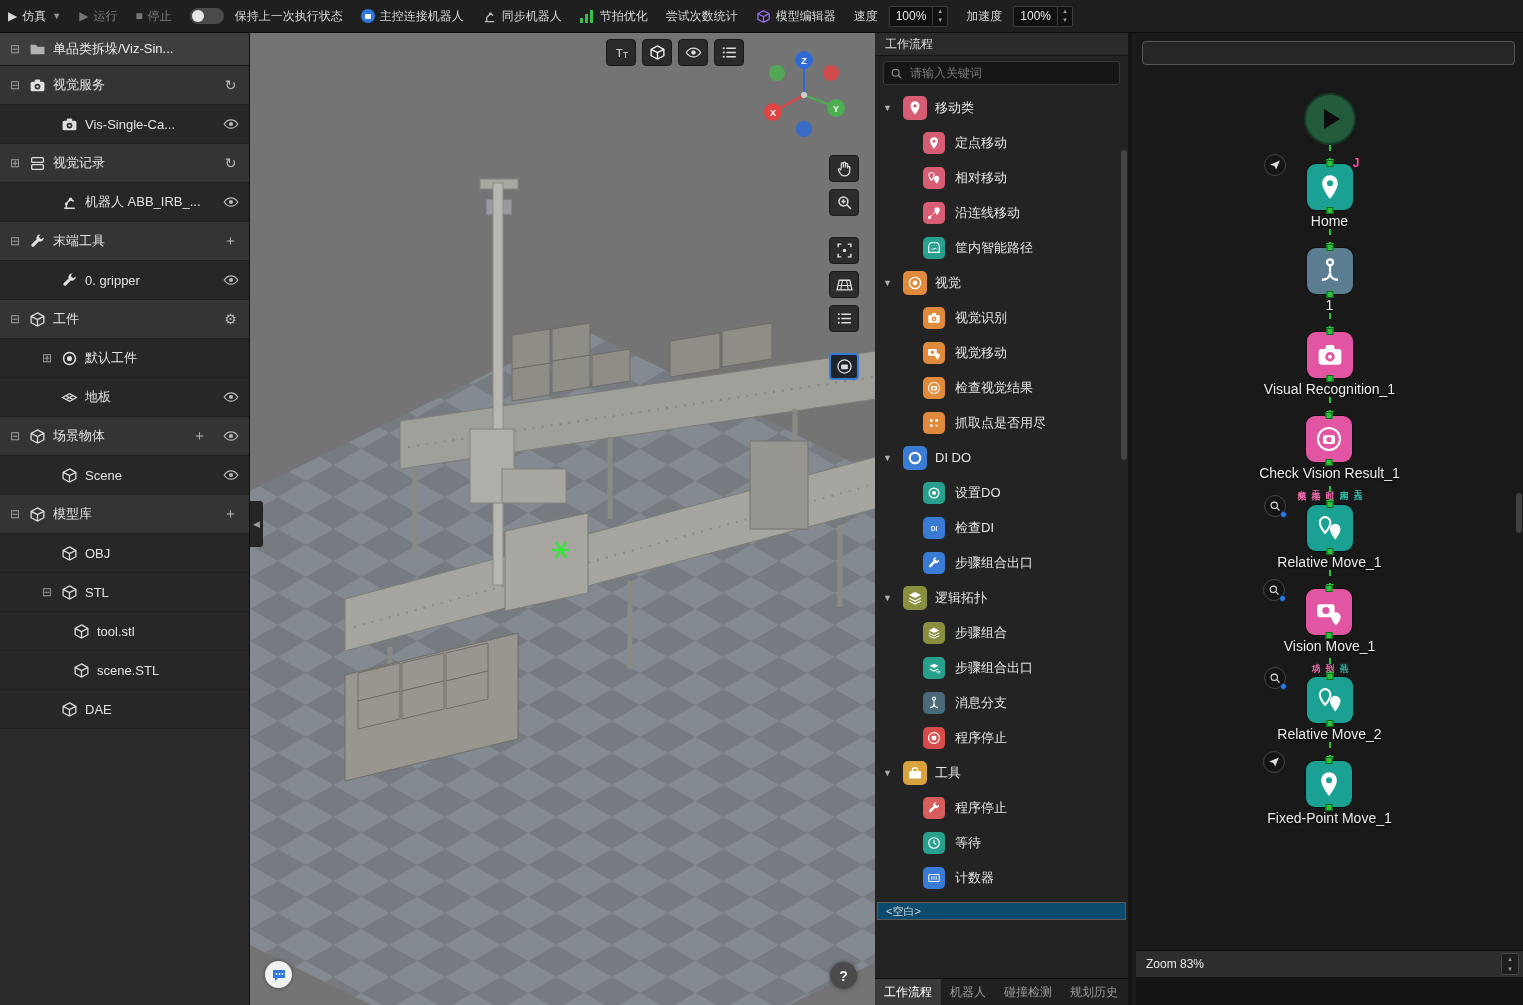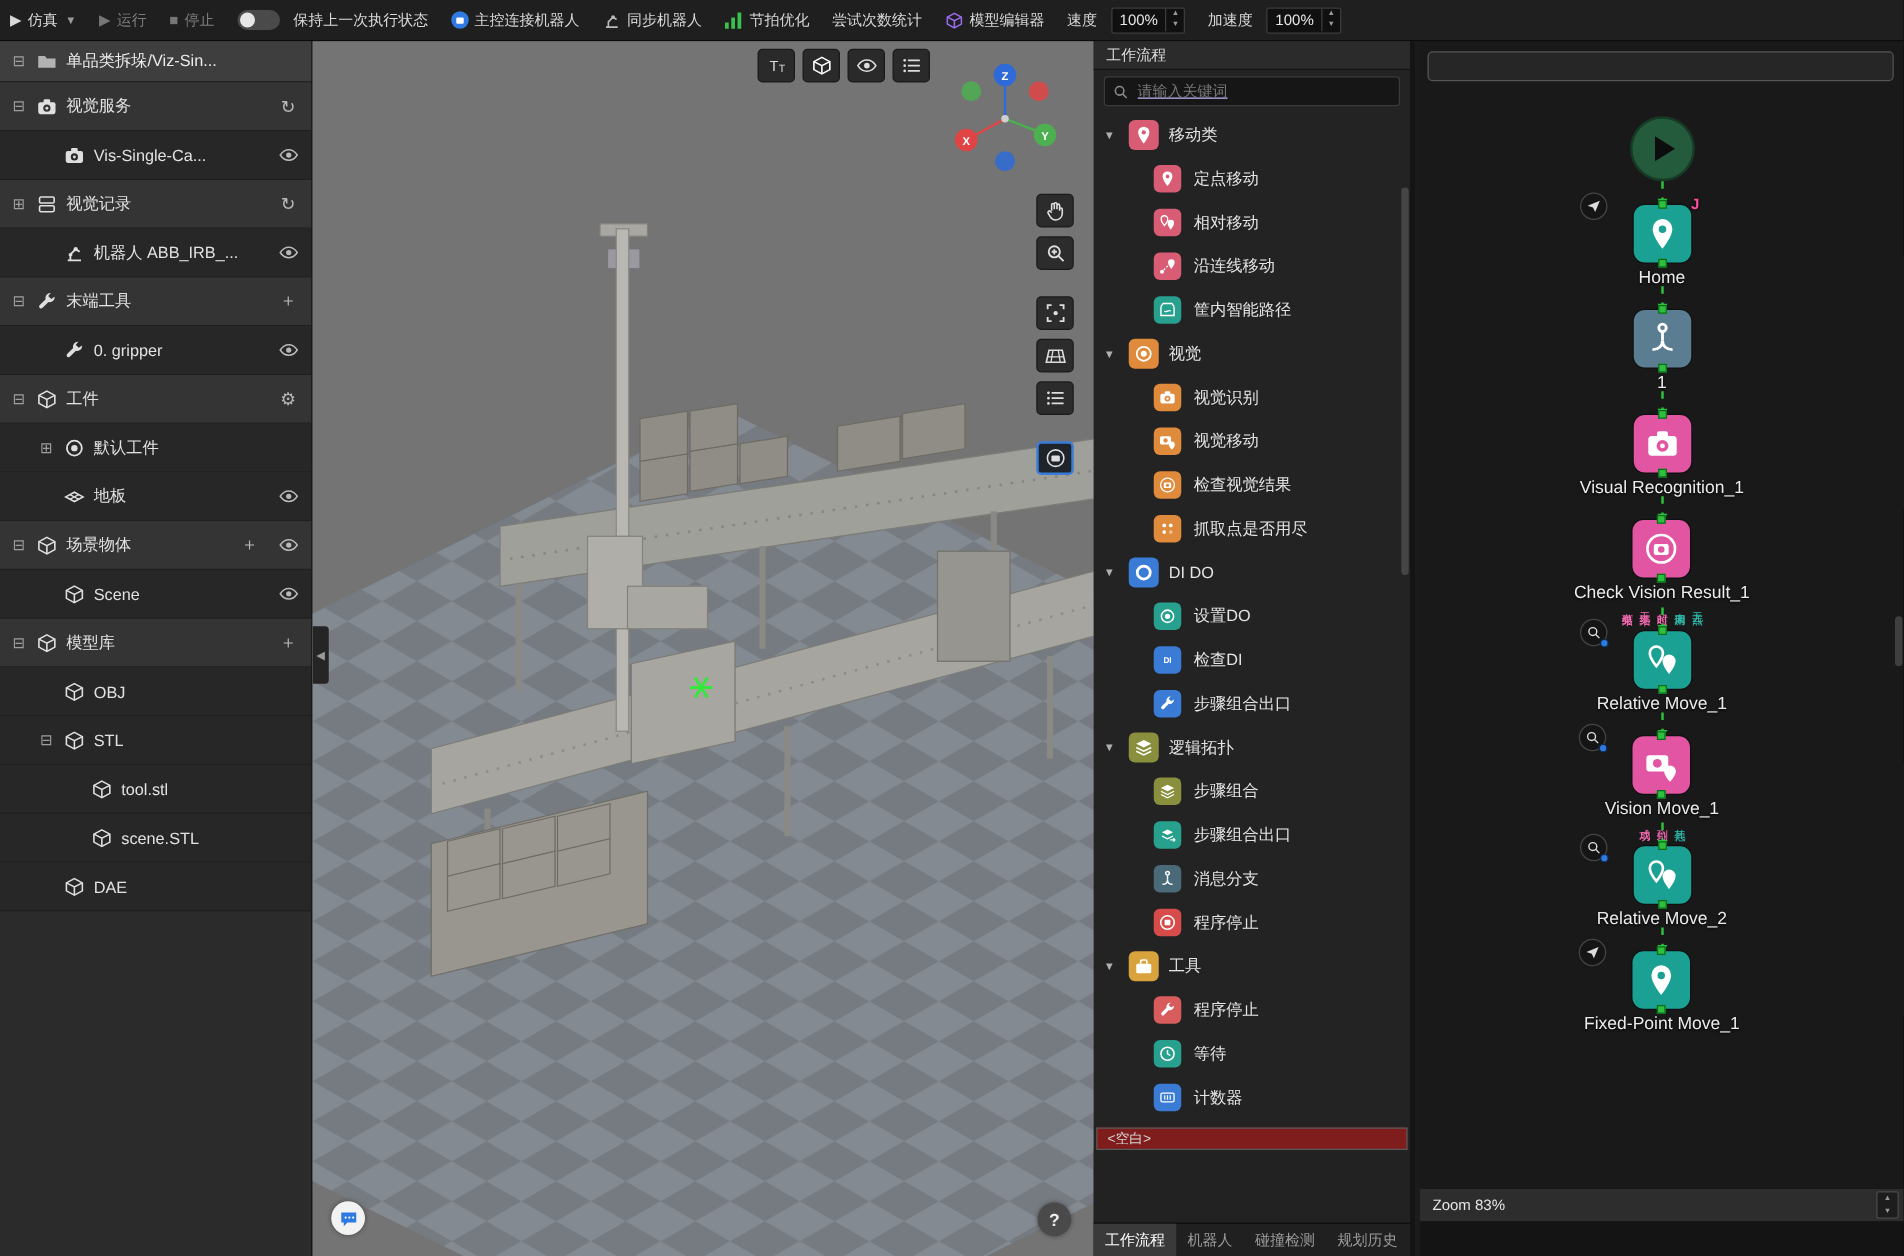--- a/index.html
+++ b/index.html
@@ -24,21 +24,21 @@
   .spinbox .val{padding:0 6px;min-width:40px;color:#e8e8e8;}
   .spinners{display:flex;flex-direction:column;border-left:1px solid #3c3c3c;}
   .spinners span{font-size:6px;line-height:7px;padding:1px 4px;color:#9a9a9a;cursor:pointer;}
 
   
   #sidebar{position:absolute;top:33px;left:0;width:250px;bottom:0;background:#2b2b2b;border-right:1px solid #101010;}
   #project-row{height:33px;background:#3e3e3e;display:flex;align-items:center;padding:0 8px;gap:7px;color:#ececec;font-size:13px;border-bottom:1px solid #1a1a1a;}
   .srow{height:39px;display:flex;align-items:center;padding:0 10px 0 8px;border-bottom:1px solid #202020;gap:7px;font-size:13px;color:#e2e2e2;cursor:pointer;}
   .srow.section{background:#343434;}
   .srow.child{background:#272727;}
-  .srow.lvl1{padding-left:30px;}
+  .srow.lvl1{padding-left:40px;}
   .srow.lvl2{padding-left:52px;}
   .collapse{width:14px;color:#9f9f9f;font-size:12px;flex:none;text-align:center;}
   .ticon{width:17px;height:17px;flex:none;opacity:.85;}
   .ticon svg{width:100%;height:100%;}
   .slabel{flex:1;overflow:hidden;text-overflow:ellipsis;white-space:nowrap;}
   .rights{display:flex;gap:14px;align-items:center;color:#b8b8b8;}
   .ricon{width:17px;height:17px;display:inline-flex;align-items:center;justify-content:center;font-size:14px;color:#b8b8b8;}
   .ricon svg{width:16px;height:16px;}
 
   
@@ -55,35 +55,35 @@
   #vp-collapse{position:absolute;left:0;top:468px;width:13px;height:46px;background:#252525;color:#9a9a9a;display:flex;align-items:center;justify-content:center;font-size:9px;border-radius:0 3px 3px 0;cursor:pointer;}
   #vp-chat{position:absolute;left:15px;bottom:17px;width:27px;height:27px;background:#f2f2f2;border-radius:50%;display:flex;align-items:center;justify-content:center;cursor:pointer;box-shadow:0 0 4px rgba(0,0,0,.4);}
   #vp-chat svg{width:16px;height:16px;}
   #vp-help{position:absolute;right:18px;bottom:16px;width:27px;height:27px;background:#4a4a4a;border-radius:50%;color:#eee;display:flex;align-items:center;justify-content:center;font-weight:bold;font-size:14px;cursor:pointer;box-shadow:0 0 4px rgba(0,0,0,.4);}
 
   
   #library{position:absolute;top:33px;left:875px;width:257px;bottom:0;background:#232323;border-right:4px solid #141414;display:flex;flex-direction:column;}
   .lib-header{height:23px;line-height:23px;background:#2b2b2b;padding-left:10px;color:#dcdcdc;font-size:12px;border-bottom:1px solid #151515;}
   .lib-search{padding:5px 8px;}
   .lib-search .box{display:flex;align-items:center;background:#161616;border:1px solid #3a3a3a;border-radius:3px;height:24px;padding:0 6px;gap:5px;color:#8a8a8a;}
-  .lib-search input{flex:1;background:transparent;border:none;outline:none;color:#c4b5fd;font-size:12px;text-decoration:underline;}
+  .lib-search input{flex:1;background:transparent;border:none;outline:none;color:#15803d;font-size:12px;}
   .lib-search input::placeholder{color:#777;}
   .lib-search svg{width:13px;height:13px;flex:none;}
   #lib-list{flex:1;overflow:hidden;position:relative;}
   .lcat{height:35px;display:flex;align-items:center;gap:8px;padding-left:8px;cursor:pointer;}
   .lcat .lcaret{color:#b0b0b0;font-size:9px;width:12px;}
   .licon{border-radius:5px;display:flex;align-items:center;justify-content:center;flex:none;}
   .lcat .licon{width:24px;height:24px;}
   .lcat .licon svg{width:16px;height:16px;}
   .llabel{color:#e4e4e4;font-size:13px;}
   .litem{height:35px;display:flex;align-items:center;gap:10px;padding-left:48px;cursor:pointer;}
   .litem .licon{width:22px;height:22px;}
   .litem .licon svg{width:14px;height:14px;}
   #lib-scrollbar{position:absolute;right:1px;top:60px;width:6px;height:310px;background:#454545;border-radius:3px;}
-  .lib-blank{height:18px;margin:0 2px;background:#7f1d1d;border:1px solid #5a5a5a;color:#d8d8d8;font-size:11px;line-height:16px;padding-left:8px;}
+  .lib-blank{height:18px;margin:0 2px;background:#0c4a6e;border:1px solid #5a5a5a;color:#d8d8d8;font-size:11px;line-height:16px;padding-left:8px;}
   .lib-filler{height:58px;background:#222;}
   #bottom-tabs{height:27px;background:#202020;border-top:1px solid #0c0c0c;display:flex;align-items:stretch;}
   .btab{padding:0 9px;line-height:26px;font-size:12px;color:#9a9a9a;cursor:pointer;white-space:nowrap;}
   .btab.active{color:#fff;background:#3a3a3a;}
 
   
   #canvas{position:absolute;top:33px;left:1136px;right:0;bottom:0;background:#191919;display:flex;flex-direction:column;}
   .canvas-field{height:24px;margin:8px 8px 0 6px;background:#262626;border:1px solid #555;border-radius:4px;}
   #flow{flex:1;display:flex;flex-direction:column;align-items:center;padding-top:28px;overflow:hidden;position:relative;}
   .fnode{display:flex;flex-direction:column;align-items:center;position:relative;}

